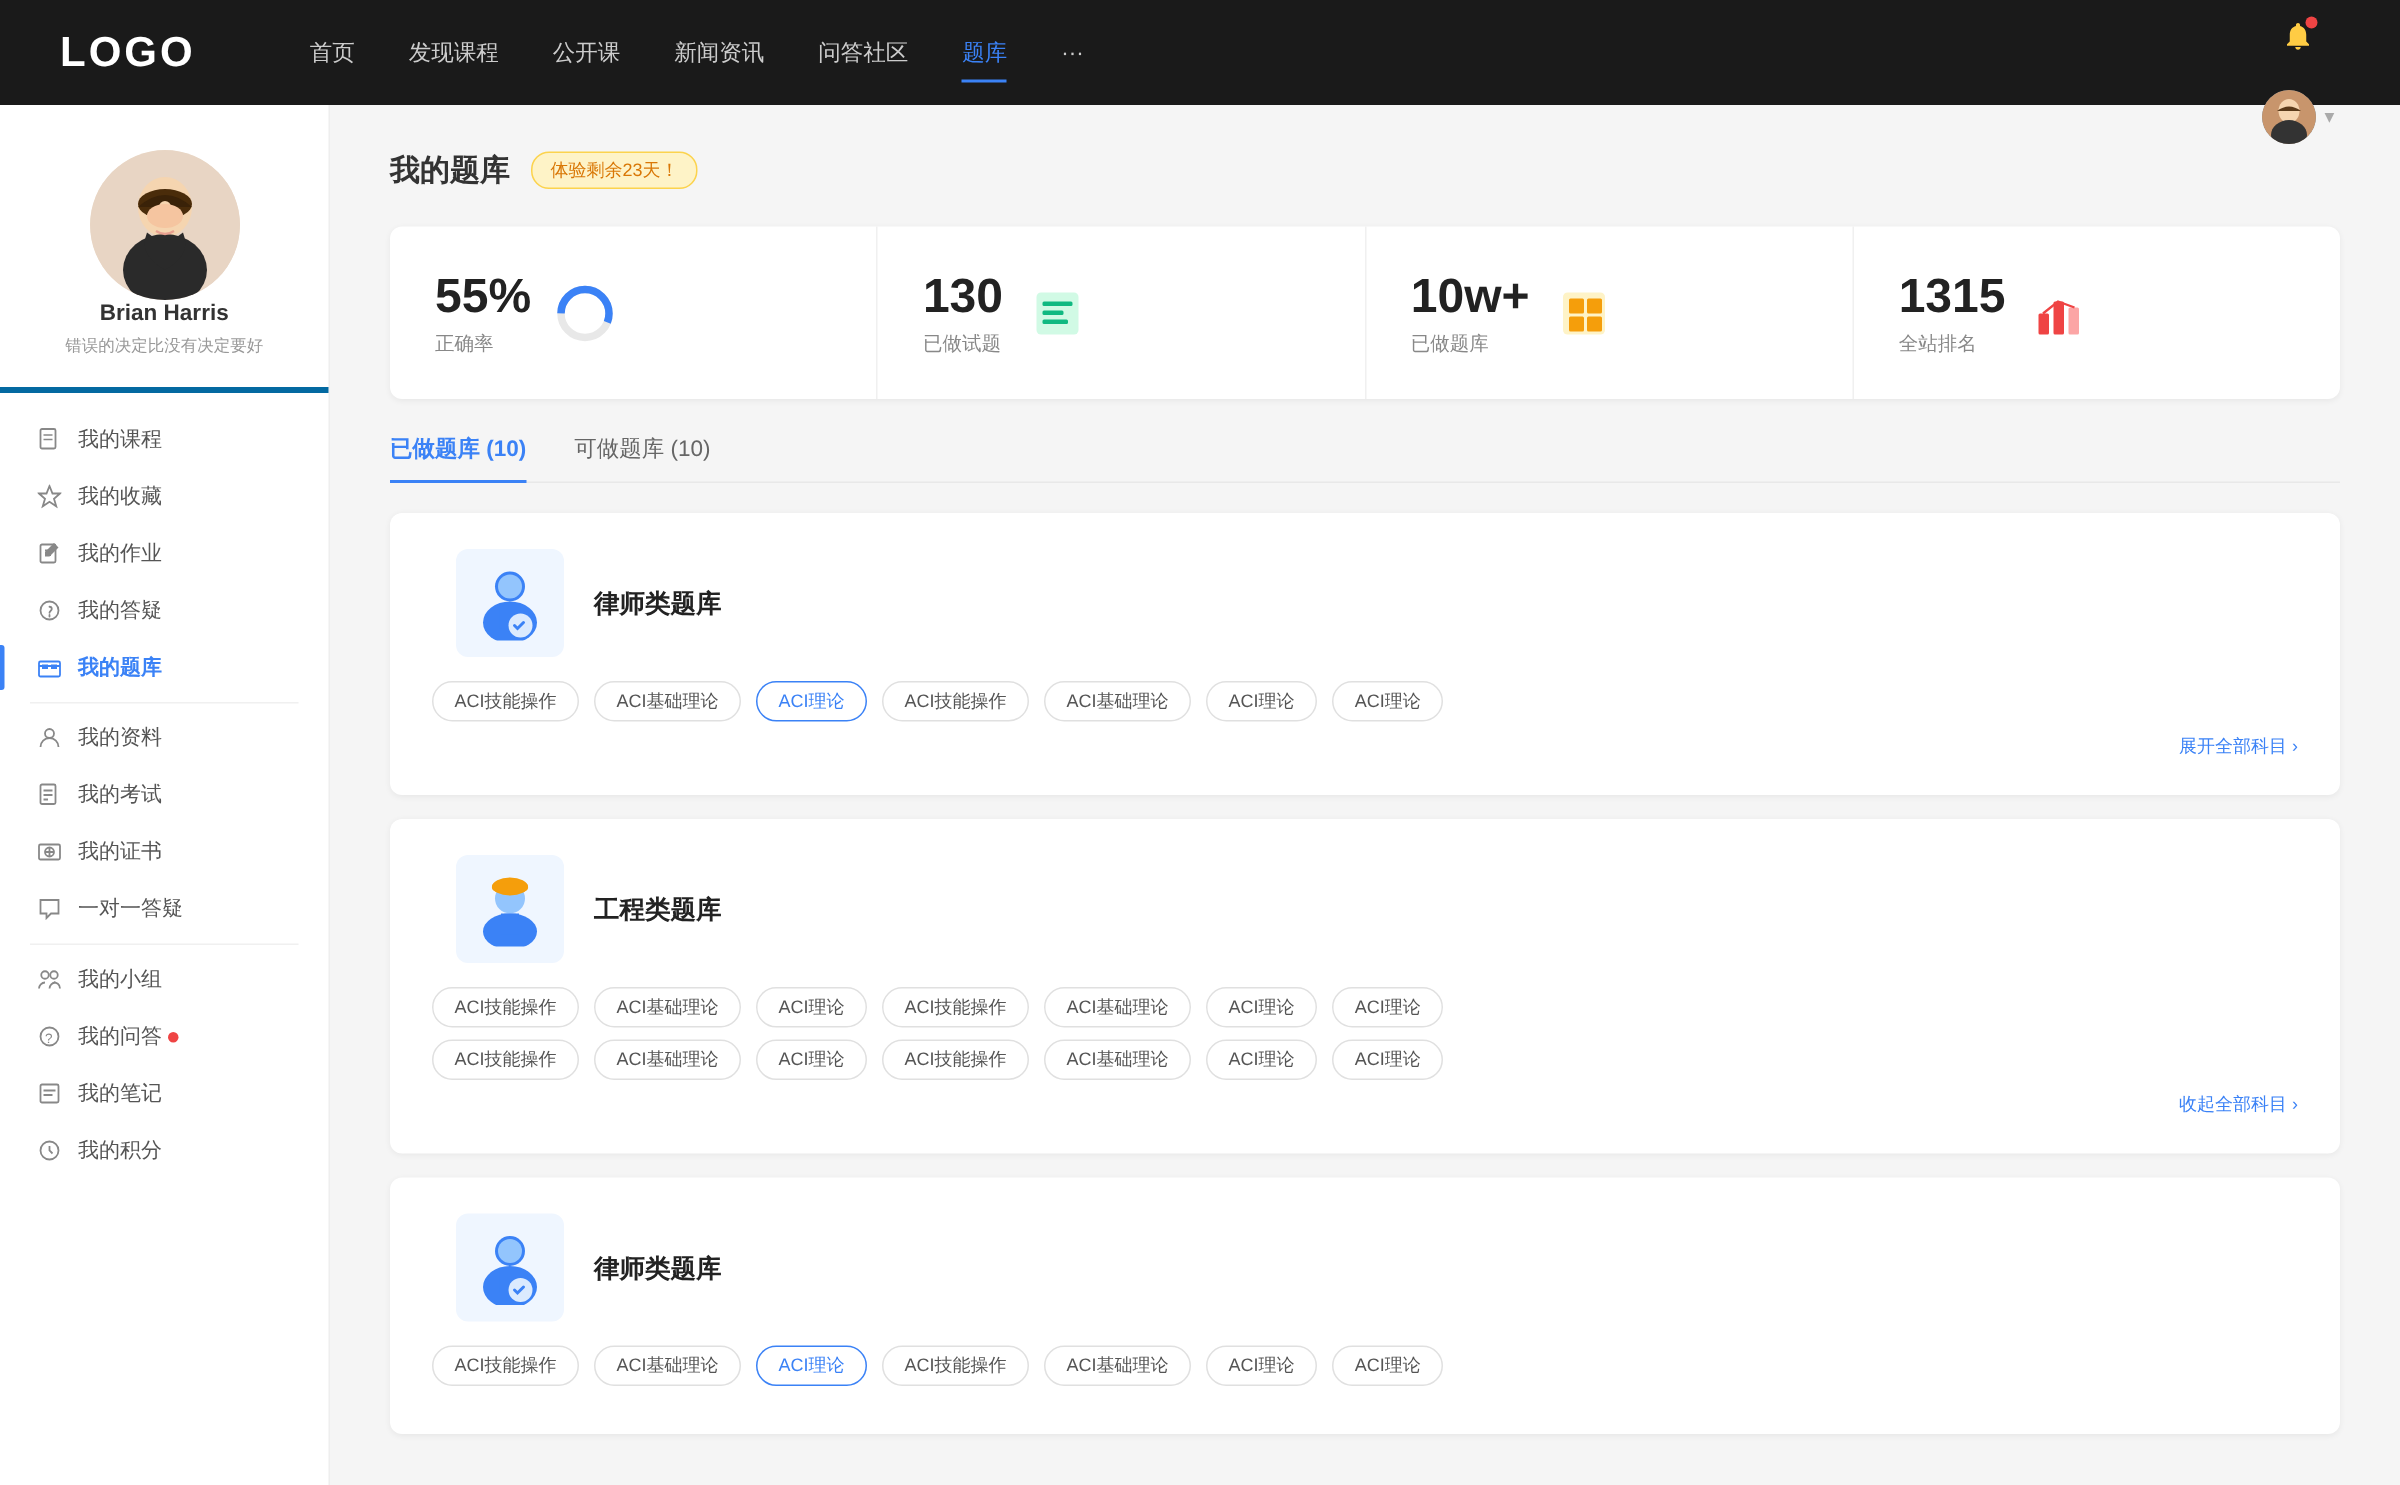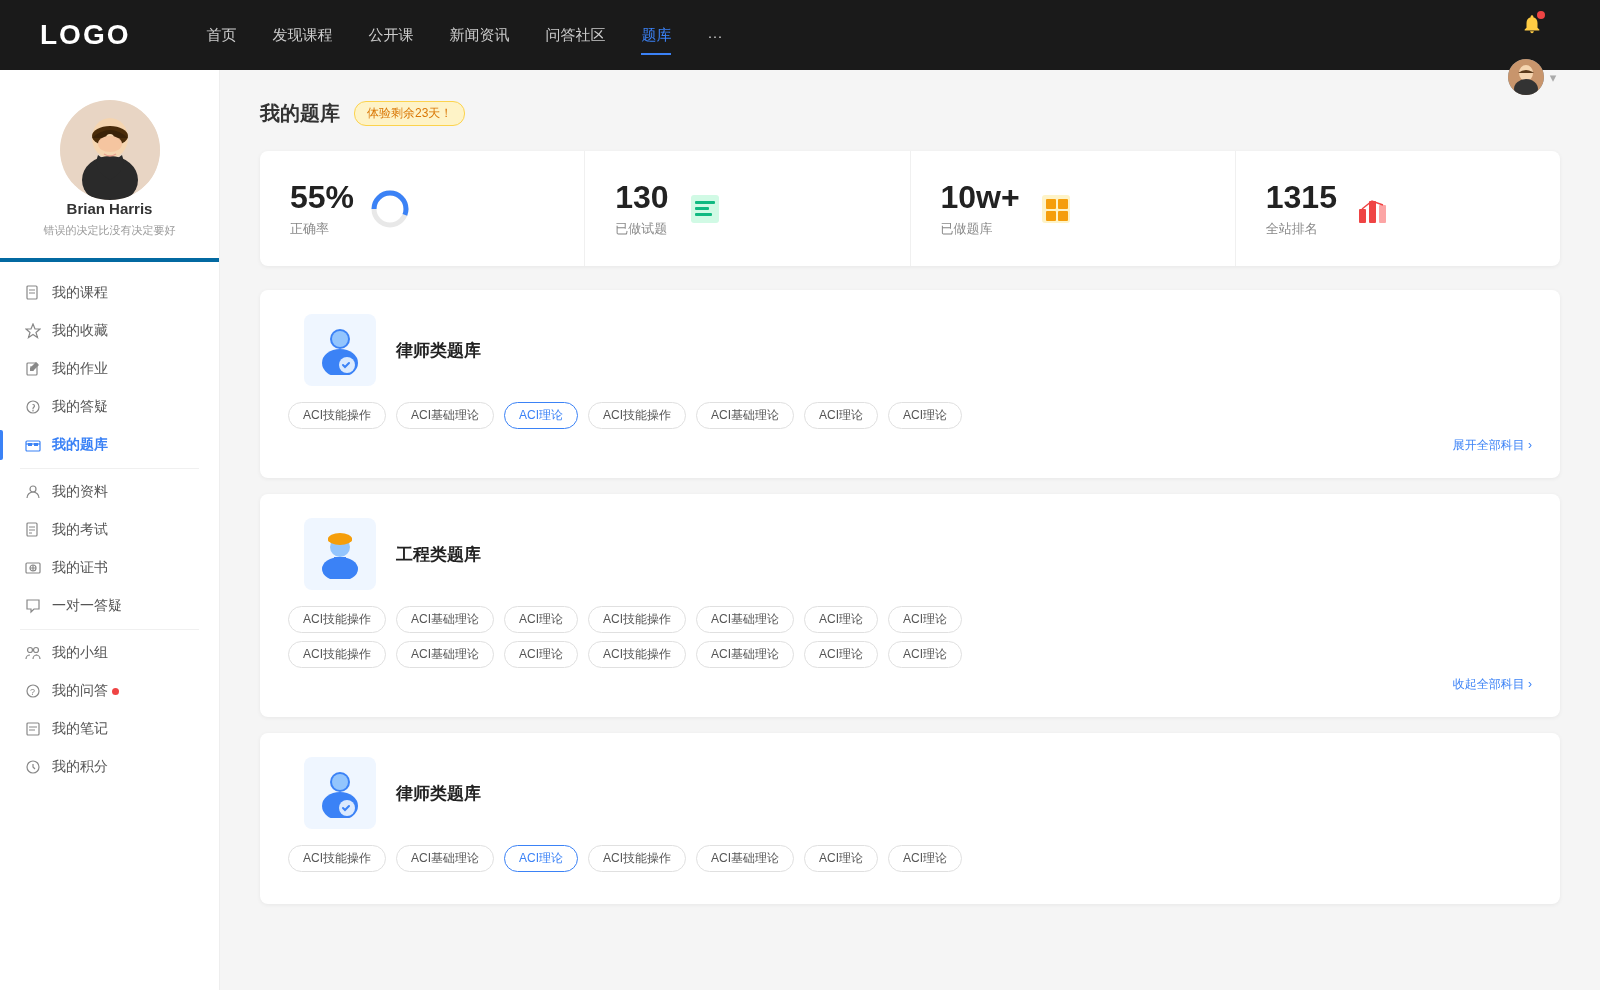--- a/index.html
+++ b/index.html
@@ -567,20 +567,24 @@
           <svg width="36" height="36" viewBox="0 0 36 36">
             <rect x="4" y="18" width="7" height="14" rx="1" fill="#ef4444"></rect>
             <rect x="14" y="10" width="7" height="22" rx="1" fill="#ef4444"></rect>
             <rect x="24" y="14" width="7" height="18" rx="1" fill="#fca5a5"></rect>
             <polyline points="7 18 17 10 28 14" stroke="#ef4444" stroke-width="1.5" fill="none"></polyline>
           </svg>
         </div>
       </div>
     </div>
 
+    <div class="tabs-row">
+      <div class="tab active">已做题库 (10)</div>
+      <div class="tab">可做题库 (10)</div>
+    </div>
 
     <div class="qbank-card">
       <div class="qbank-header">
         <div class="qbank-icon">
           <svg width="50" height="50" viewBox="0 0 50 50">
             <circle cx="25" cy="14" r="10" fill="#3b82f6"></circle>
             <ellipse cx="25" cy="38" rx="18" ry="14" fill="#3b82f6"></ellipse>
             <circle cx="25" cy="14" r="8" fill="#93c5fd"></circle>
             <rect x="18" y="26" width="14" height="16" fill="#3b82f6"></rect>
             <circle cx="32" cy="40" r="8" fill="#dbeafe"></circle>

